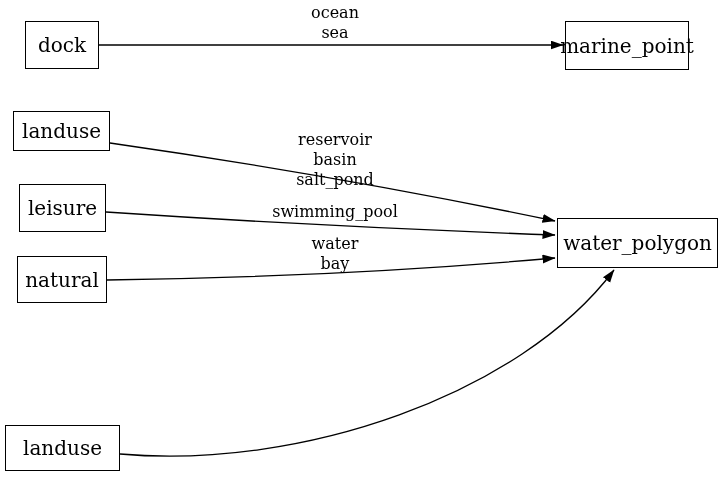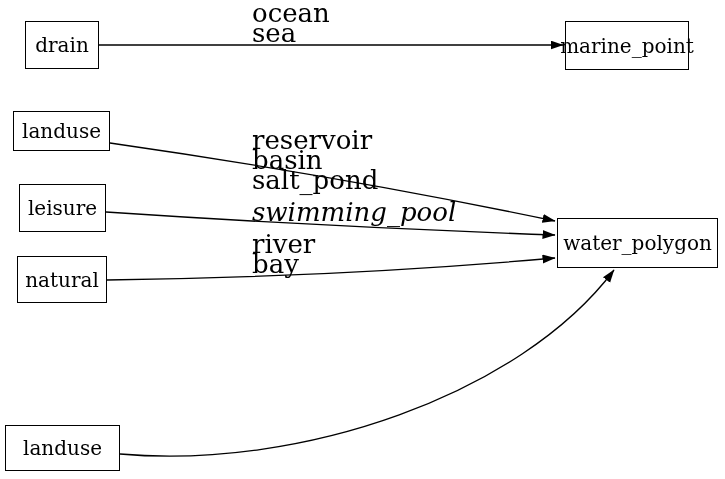--- a/index.html
+++ b/index.html
@@ -35,37 +35,38 @@
     background: #ffffff;
     display: flex;
     align-items: center;
     justify-content: center;
     font-size: 20px;
     white-space: nowrap;
   }
   .edge-label {
     position: absolute;
     width: 150px;
-    left: 252px;
-    font-size: 26px;
+    left: 260px;
+    text-align: center;
+    font-size: 16px;
     line-height: 20px;
     white-space: pre-line;
   }
   
   .n-place         { left: 25px;  top: 21px;  width: 74px;  height: 48px; }
   .n-marine_point  { left: 565px; top: 21px;  width: 124px; height: 49px; }
   .n-landuse       { left: 13px;  top: 111px; width: 97px;  height: 40px; }
   .n-leisure       { left: 19px;  top: 184px; width: 87px;  height: 48px; }
   .n-natural       { left: 17px;  top: 256px; width: 90px;  height: 47px; }
   .n-waterway      { left: 5px;   top: 425px; width: 115px; height: 46px; }
   .n-water_polygon { left: 557px; top: 218px; width: 161px; height: 50px; }
   
   .l-ocean     { top: 3px; }
   .l-reservoir { top: 110px; margin-top: 20px; }
-  .l-swimming  { top: 202px; font-style: italic; }
+  .l-swimming  { top: 202px; }
   .l-water     { top: 234px; }
   .l-river     { top: 287px; }
 </style>
 </head>
 <body>
 
 <div class="canvas">
 
   <svg class="edge-layer" viewBox="0 0 725 479" xmlns="http://www.w3.org/2000/svg">
     <defs>
@@ -73,30 +74,30 @@
         <path d="M0,0 L13,4.5 L0,9 Z" fill="#000000"></path>
       </marker>
     </defs>
     <path class="edge-path" d="M99,45 L563,45" marker-end="url(#arrow)"></path>
     <path class="edge-path" d="M110,143 Q340,176 555,221" marker-end="url(#arrow)"></path>
     <path class="edge-path" d="M106,212 Q330,227 555,235" marker-end="url(#arrow)"></path>
     <path class="edge-path" d="M107,280 Q340,277 555,258" marker-end="url(#arrow)"></path>
     <path class="edge-path" d="M120,454 C300,470 520,395 614,270" marker-end="url(#arrow)"></path>
   </svg>
 
-  <div class="node n-place">drain</div>
+  <div class="node n-place">dock</div>
   <div class="node n-marine_point">marine_point</div>
   <div class="node n-landuse">landuse</div>
   <div class="node n-leisure">leisure</div>
   <div class="node n-natural">natural</div>
   <div class="node n-waterway">landuse</div>
   <div class="node n-water_polygon">water_polygon</div>
 
   <div class="edge-label l-ocean">ocean
 sea</div>
   <div class="edge-label l-reservoir">reservoir
 basin
 salt_pond</div>
   <div class="edge-label l-swimming">swimming_pool</div>
-  <div class="edge-label l-water">river
+  <div class="edge-label l-water">water
 bay</div>
 
 </div>
 
 </body></html>

